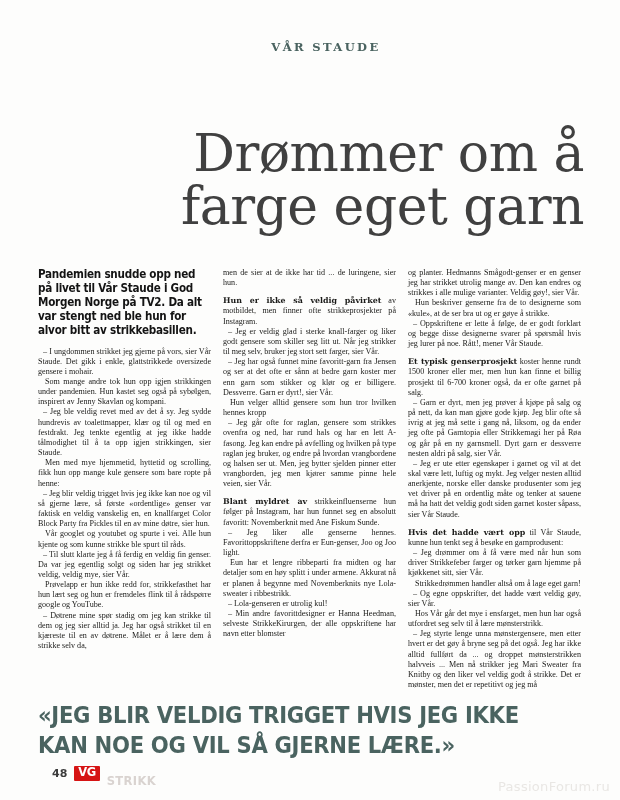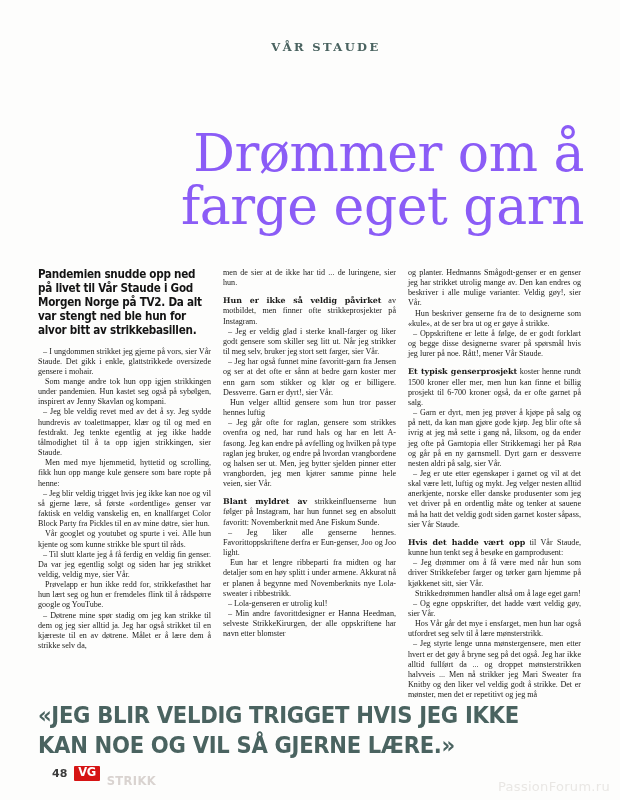--- a/index.html
+++ b/index.html
@@ -42,21 +42,21 @@
     position: absolute;
     top: 128px;
     left: 40px;
     right: 36px;
     text-align: right;
     font-family: "DejaVu Serif", serif;
     font-weight: 300;
     font-size: 52px;
     line-height: 0.99;
     letter-spacing: -0.5px;
-    color: #8b5cf6;
+    color: #404040;
   }
   .headline .hl-line {
     display: block;
     white-space: nowrap;
   }
   .headline .hl-line.l2 {
     margin-top: 2px;
   }
 
   
@@ -198,32 +198,32 @@
       <p>Prøvelapp er hun ikke redd for, strikkefasthet har hun lært seg og hun er fremdeles flink til å rådspørre google og YouTube.</p>
       <p class="dash">– Døtrene mine spør stadig om jeg kan strikke til dem og jeg sier alltid ja. Jeg har også strikket til en kjæreste til en av døtrene. Målet er å lære dem å strikke selv da,</p>
     </div>
 
     <div class="col">
       <p class="noindent">men de sier at de ikke har tid ... de luringene, sier hun.</p>
       <div class="spacer"></div>
       <p class="noindent"><b class="lead">Hun er ikke så veldig påvirket</b><span> av motbildet, men finner ofte strikkeprosjekter på Instagram.</span></p>
       <p class="dash">– Jeg er veldig glad i sterke knall-farger og liker godt gensere som skiller seg litt ut. Når jeg strikker til meg selv, bruker jeg stort sett farger, sier Vår.</p>
       <p class="dash">– Jeg har også funnet mine favoritt-garn fra Jensen og ser at det ofte er sånn at bedre garn koster mer enn garn som stikker og klør og er billigere. Dessverre. Garn er dyrt!, sier Vår.</p>
-      <p>Hun velger alltid gensere som hun tror passer hennes luftig</p>
+      <p>Hun velger alltid gensere som hun tror hvilken hennes kropp</p>
       <p class="dash">– Jeg går ofte for raglan, gensere som strikkes ovenfra og ned, har rund hals og har en lett A-fasong. Jeg kan endre på avfelling og hvilken på type raglan jeg bruker, og endre på hvordan vrangbordene og halsen ser ut. Men, jeg bytter sjelden pinner etter vrangborden, jeg men kjører samme pinne hele veien, sier Vår.</p>
       <div class="spacer"></div>
       <p class="noindent"><b class="lead">Blant myldret av</b><span> strikkeinfluenserne hun følger på Instagram, har hun funnet seg en absolutt favoritt: Novemberknit med Ane Fiskum Sunde.</span></p>
       <p class="dash">– Jeg liker alle genserne hennes. Favorittoppskriftene derfra er Eun-genser, Joo og Joo light.</p>
       <p>Eun har et lengre ribbeparti fra midten og har detaljer som en høy splitt i under armene. Akkurat nå er planen å begynne med Novemberknits nye Lola-sweater i ribbestrikk.</p>
       <p class="dash">– Lola-genseren er utrolig kul!</p>
       <p class="dash">– Min andre favorittdesigner er Hanna Heedman, selveste StrikkeKirurgen, der alle oppskriftene har navn etter blomster</p>
     </div>
 
     <div class="col">
-      <p class="noindent">og planter. Hedmanns Smågodt-genser er en genser jeg har strikket utrolig mange av. Den kan endres og beskriver i alle mulige varianter. Veldig gøy!, sier Vår.</p>
+      <p class="noindent">og planter. Hedmanns Smågodt-genser er en genser jeg har strikket utrolig mange av. Den kan endres og strikkes i alle mulige varianter. Veldig gøy!, sier Vår.</p>
       <p>Hun beskriver genserne fra de to designerne som «kule», at de ser bra ut og er gøye å strikke.</p>
       <p class="dash">– Oppskriftene er lette å følge, de er godt forklart og begge disse designerne svarer på spørsmål hvis jeg lurer på noe. Rått!, mener Vår Staude.</p>
       <div class="spacer"></div>
       <p class="noindent"><b class="lead">Et typisk genserprosjekt</b><span> koster henne rundt 1500 kroner eller mer, men hun kan finne et billig prosjekt til 6-700 kroner også, da er ofte garnet på salg.</span></p>
       <p class="dash">– Garn er dyrt, men jeg prøver å kjøpe på salg og på nett, da kan man gjøre gode kjøp. Jeg blir ofte så ivrig at jeg må sette i gang nå, liksom, og da ender jeg ofte på Garntopia eller Strikkemagi her på Røa og går på en ny garnsmell. Dyrt garn er dessverre nesten aldri på salg, sier Vår.</p>
       <p class="dash">– Jeg er ute etter egenskaper i garnet og vil at det skal være lett, luftig og mykt. Jeg velger nesten alltid anerkjente, norske eller danske produsenter som jeg vet driver på en ordentlig måte og tenker at sauene må ha hatt det veldig godt siden garnet koster såpass, sier Vår Staude.</p>
       <div class="spacer"></div>
       <p class="noindent"><b class="lead">Hvis det hadde vært opp</b><span> til Vår Staude, kunne hun tenkt seg å besøke en garnprodusent:</span></p>
       <p class="dash">– Jeg drømmer om å få være med når hun som driver Strikkefeber farger og tørker garn hjemme på kjøkkenet sitt, sier Vår.</p>
       <p>Strikkedrømmen handler altså om å lage eget garn!</p>

